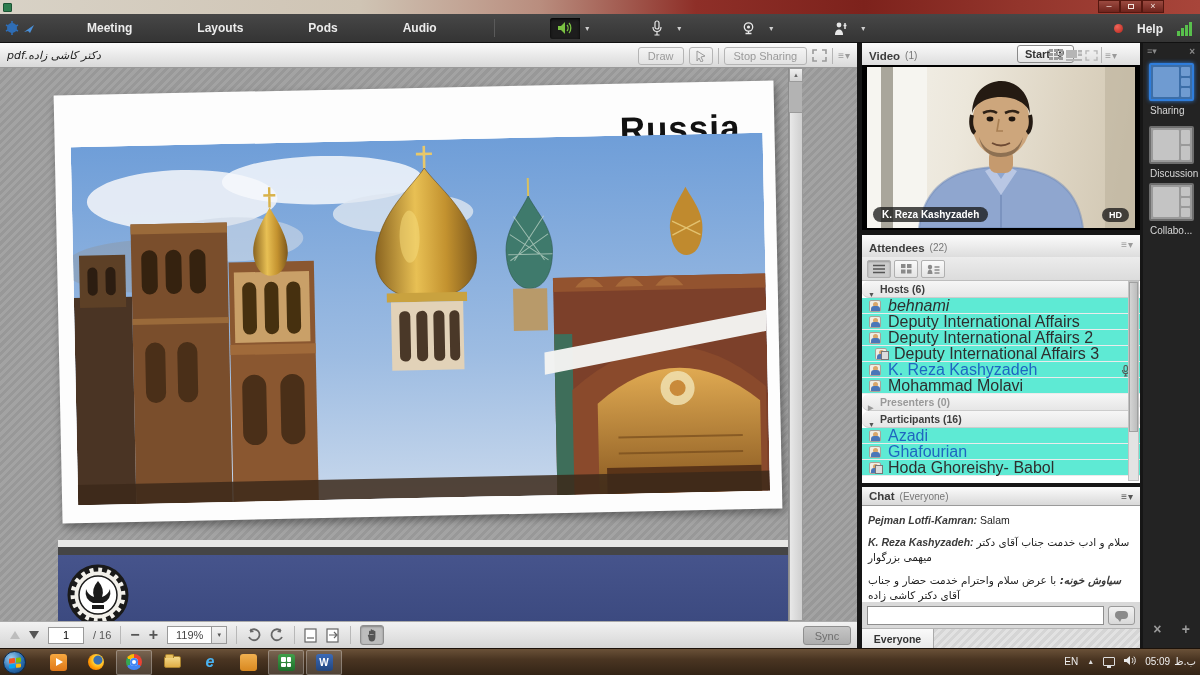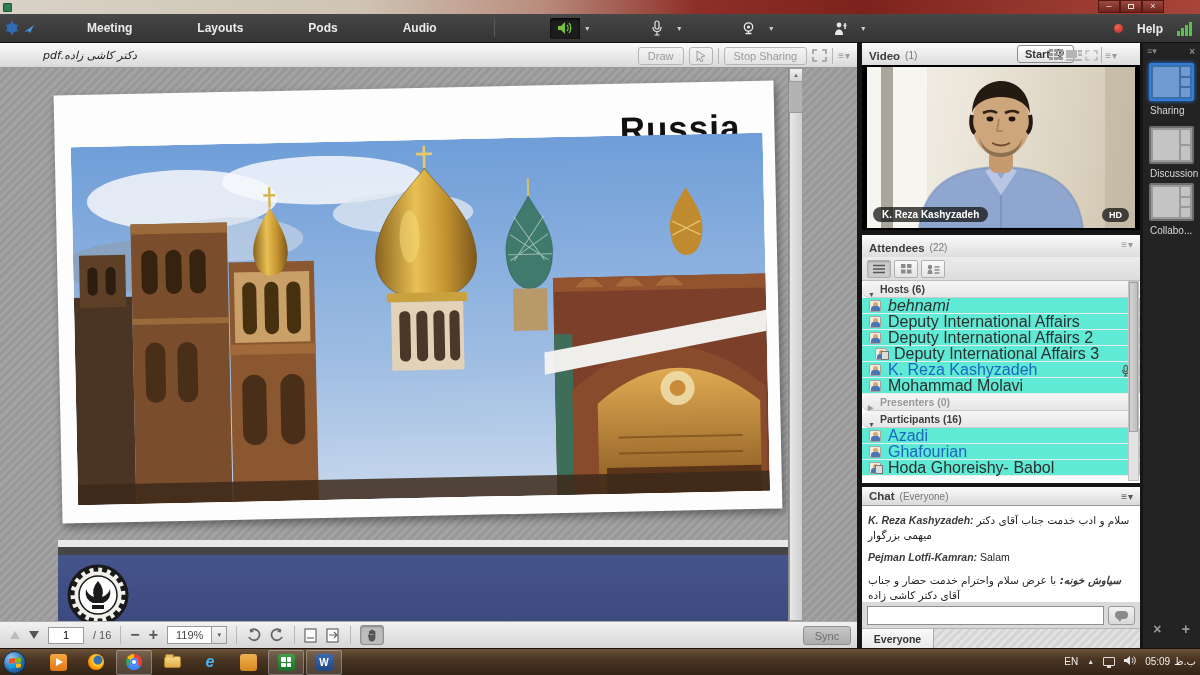--- a/index.html
+++ b/index.html
@@ -26,21 +26,21 @@
 .av-dd{width:15px;height:21px;border-radius:0 3px 3px 0;display:flex;align-items:center;justify-content:center;color:#cfcfcf;font-size:8px;}
 .menu-right{position:absolute;right:8px;top:14px;height:29px;display:flex;align-items:center;gap:14px;}
 .rec-dot{width:9px;height:9px;border-radius:50%;background:radial-gradient(circle at 35% 30%,#f0655a,#b6261c);}
 .help{color:#ececec;font-size:12px;font-weight:bold;}
 .sigbars{display:flex;align-items:flex-end;gap:1px;height:14px;}
 .sigbars i{width:3px;background:#58c04c;display:block;}
 
 
 .share-pod{left:0;top:43px;width:857px;height:605px;background:#9e9e9e;}
 .pod-head{height:25px;background:linear-gradient(#fbfbfb,#d9d9d9);border-bottom:1px solid #9a9a9a;display:flex;align-items:center;font-size:11px;color:#333;position:relative;}
-.share-title{font-style:italic;padding-left:7px;direction:rtl;text-align:left;font-size:11px;color:#222;margin-left:36px;}
+.share-title{font-style:italic;padding-left:7px;direction:rtl;text-align:left;font-size:11px;color:#222;}
 .share-head-right{position:absolute;right:6px;top:0;height:25px;display:flex;align-items:center;gap:5px;}
 .ghost-btn{border:1px solid #b5b5b5;border-radius:3px;background:linear-gradient(#f4f4f4,#e2e2e2);color:#9a9a9a;font-size:11px;padding:2px 9px;}
 .ghost-ico{border:1px solid #b5b5b5;border-radius:3px;background:linear-gradient(#f4f4f4,#e2e2e2);width:24px;height:18px;display:flex;align-items:center;justify-content:center;}
 .vsep{width:1px;height:16px;background:#b5b5b5;}
 .pod-menu{color:#9a9a9a;font-size:10px;letter-spacing:1px;}
 .pod-menu.dark{color:#555;}
 .share-content{position:absolute;left:0;top:25px;width:857px;height:553px;overflow:hidden;background:repeating-linear-gradient(135deg,#a3a3a3 0 3px,#989898 3px 6px);}
 .slide-card{position:absolute;left:58px;top:20px;width:720px;height:428px;background:#fdfdfd;transform:rotate(-1.2deg);box-shadow:2px 4px 8px rgba(0,0,0,.4);}
 .slide-title{position:absolute;right:34px;top:26px;font-size:35px;font-weight:bold;color:#111;letter-spacing:1px;}
 .slide-photo{position:absolute;left:16px;top:52px;width:692px;height:358px;overflow:hidden;}
@@ -583,22 +583,22 @@
     </div>
 </div>
 
 <div class="abs rpod chat-pod">
   <div class="pod-head">
     <span class="pod-title">Chat</span>
     <span class="pod-count">(Everyone)</span>
     <span class="pod-menu dark head-menu"><span>≡</span><span>▾</span></span>
   </div>
   <div class="chat-body">
+    <div class="msg"><span class="sender">Pejman Lotfi-Kamran:</span> <span>Salam</span></div>
     <div class="msg"><span class="sender">K. Reza Kashyzadeh:</span> <span class="per">سلام و ادب خدمت جناب آقای دکتر میهمی بزرگوار</span></div>
-    <div class="msg"><span class="sender">Pejman Lotfi-Kamran:</span> <span>Salam</span></div>
     <div class="msg rtl per"><span class="sender per">سیاوش خونه:</span> <span class="per">با عرض سلام واحترام خدمت حضار و جناب آقای دکتر کاشی زاده</span></div>
   </div>
   <div class="chat-input-row">
     <input class="chat-input" style="">
     <span class="send-btn">
         <span class="bubble"></span>
       </span>
   </div>
   <div class="chat-tabs">
     <span class="tab-everyone">Everyone</span>

